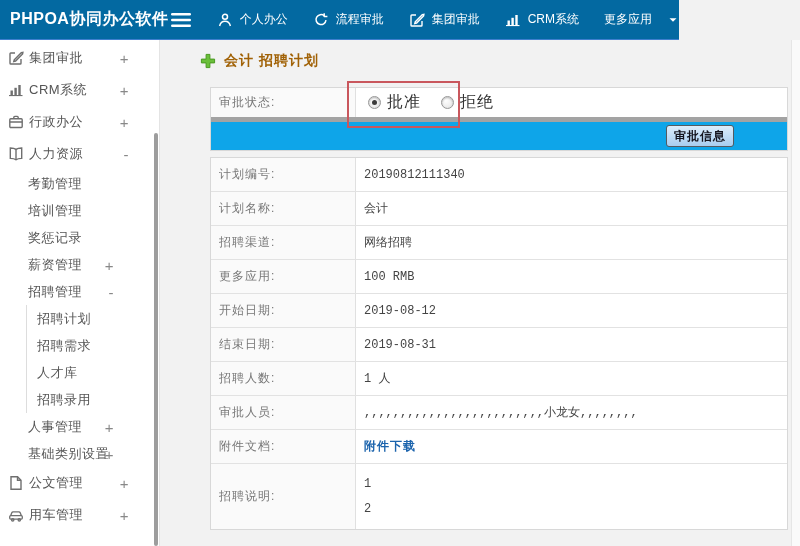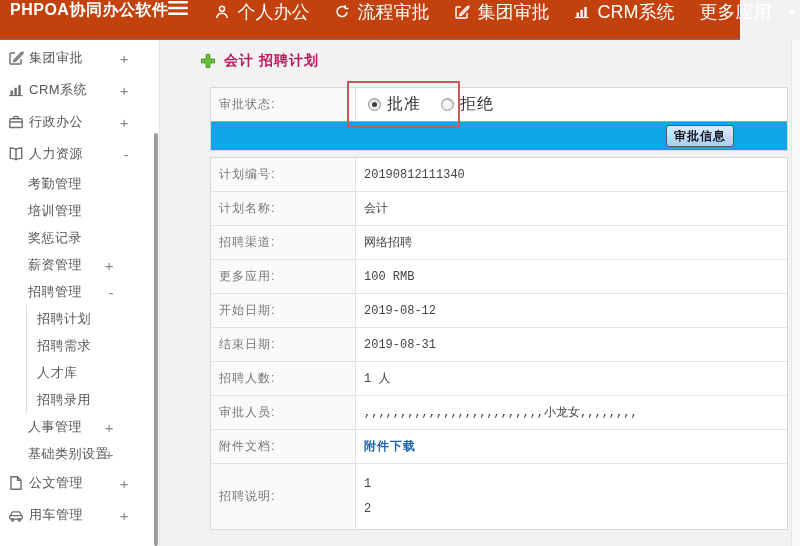--- a/index.html
+++ b/index.html
@@ -1,24 +1,24 @@
 <!DOCTYPE html>
 <html><head>
 <meta charset="utf-8">
 <style>
   * { margin:0; padding:0; box-sizing:border-box; }
   html,body { width:800px; height:546px; overflow:hidden; }
   body { font-family:"Liberation Sans","DejaVu Sans",sans-serif; background:#f2f2f2; position:relative; }
 
   
-  .topbar { position:absolute; left:0; top:0; width:740px; height:40px; background:#c2410c;
-            border-bottom:1px solid #3d7fce; display:flex; align-items:flex-start; color:#fff; z-index:10; }
+  .topbar { position:absolute; left:0; top:0; width:679px; height:40px; background:#0369a1;
+            border-bottom:1px solid #3d7fce; display:flex; align-items:center; color:#fff; z-index:10; }
   .app-title { width:192px; padding-left:10px; font-size:16px; font-weight:bold; letter-spacing:.5px; white-space:nowrap; }
   .hamburger { display:flex; margin-right:26px; cursor:pointer; }
-  .nav-items { display:flex; align-items:center; gap:25px; font-size:18px; }
+  .nav-items { display:flex; align-items:center; gap:25px; font-size:12px; }
   .nav-item { display:flex; align-items:center; gap:7px; cursor:pointer; white-space:nowrap; }
   .nav-item .n-icon { display:flex; }
   svg { display:block; }
 
   
   .sidebar { position:absolute; left:0; top:40px; width:160px; height:506px; background:#fff;
              border-right:1px solid #e4e4e4; padding-top:2px; z-index:5; }
   .side-item { position:relative; display:flex; align-items:center; color:#555; font-size:13px;
                cursor:pointer; letter-spacing:.5px; white-space:nowrap; }
   .lv1 { height:32px; padding-left:8px; }
@@ -29,25 +29,25 @@
   .expand { position:absolute; color:#888; font-size:15px; top:50%; transform:translateY(-50%); }
   .lv1 > .expand { right:30px; }
   .lv2 > .expand { right:45px; }
   .scroll-thumb { position:absolute; right:1px; top:93px; width:4px; height:413px; background:#9d9d9d; border-radius:2px; }
 
   
   .main { position:absolute; left:160px; top:40px; width:640px; height:506px; background:#f2f2f2; }
   .right-strip { position:absolute; right:0; top:0; width:9px; height:506px; background:#fafafa; border-left:1px solid #e6e6e6; }
 
   .page-header { position:absolute; left:40px; top:12px; display:flex; align-items:center; gap:8px; }
-  .page-title { font-size:14px; font-weight:bold; color:#be185d; letter-spacing:1px; }
+  .page-title { font-size:14px; font-weight:bold; color:#a16207; letter-spacing:1px; }
 
   .form-table { position:absolute; left:50px; top:47px; width:578px; background:#fff;
                 border:1px solid #d8d8d8; }
-  .ft-row1 { display:flex; height:34px; border-bottom:1px solid #a3a3a3; }
+  .ft-row1 { display:flex; height:34px; border-bottom:5px solid #a3a3a3; }
   .cell-label { width:145px; background:#fafafa; border-right:1px solid #e0e0e0; display:flex;
                 align-items:center; padding-left:8px; color:#777; font-size:12px; letter-spacing:1px; }
   .ft-value { flex:1; display:flex; align-items:center; padding-left:12px; gap:20px; background:#fff; }
   .radio-opt { display:flex; align-items:center; gap:6px; font-size:16px; color:#333; cursor:pointer; letter-spacing:1px; }
   .radio { width:13px; height:13px; border-radius:50%; border:1px solid #979797;
            background:radial-gradient(circle at 35% 30%, #ffffff, #e3e3e3); position:relative;
            box-shadow:inset 0 1px 2px rgba(0,0,0,.25); }
   .radio.checked::after { content:""; position:absolute; left:3px; top:3px; width:5px; height:5px;
            border-radius:50%; background:#3c3c3c; }
   .ft-actions { height:28px; background:#0ea5e9; display:flex; align-items:center;

